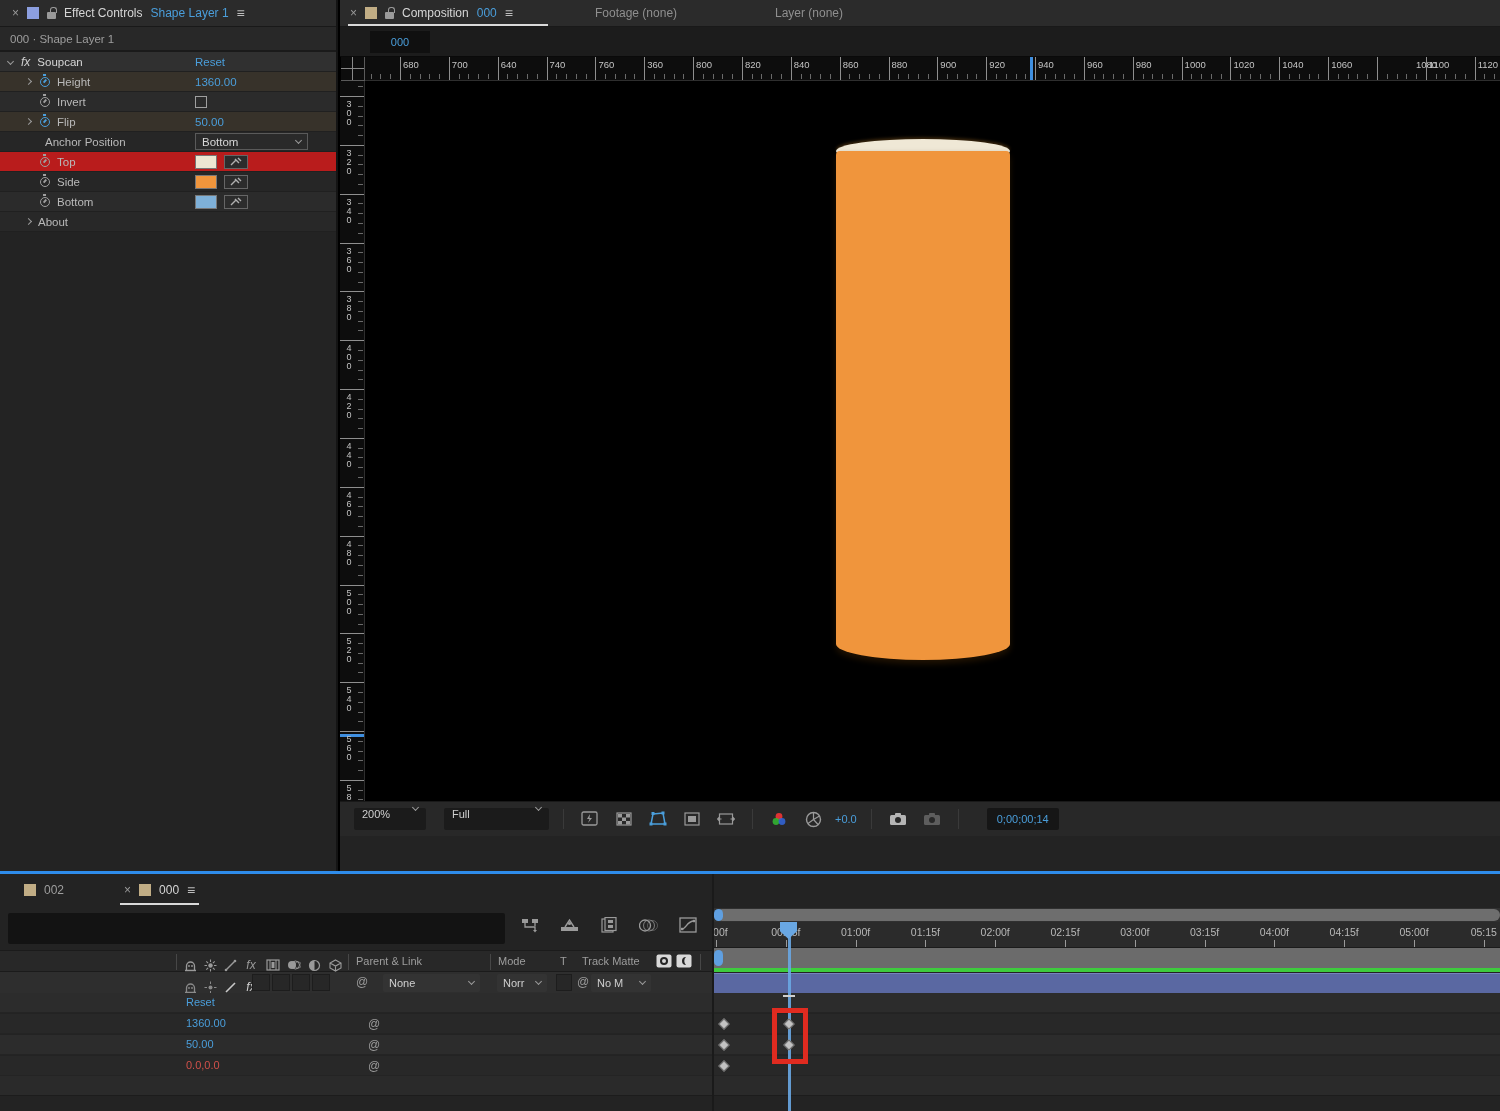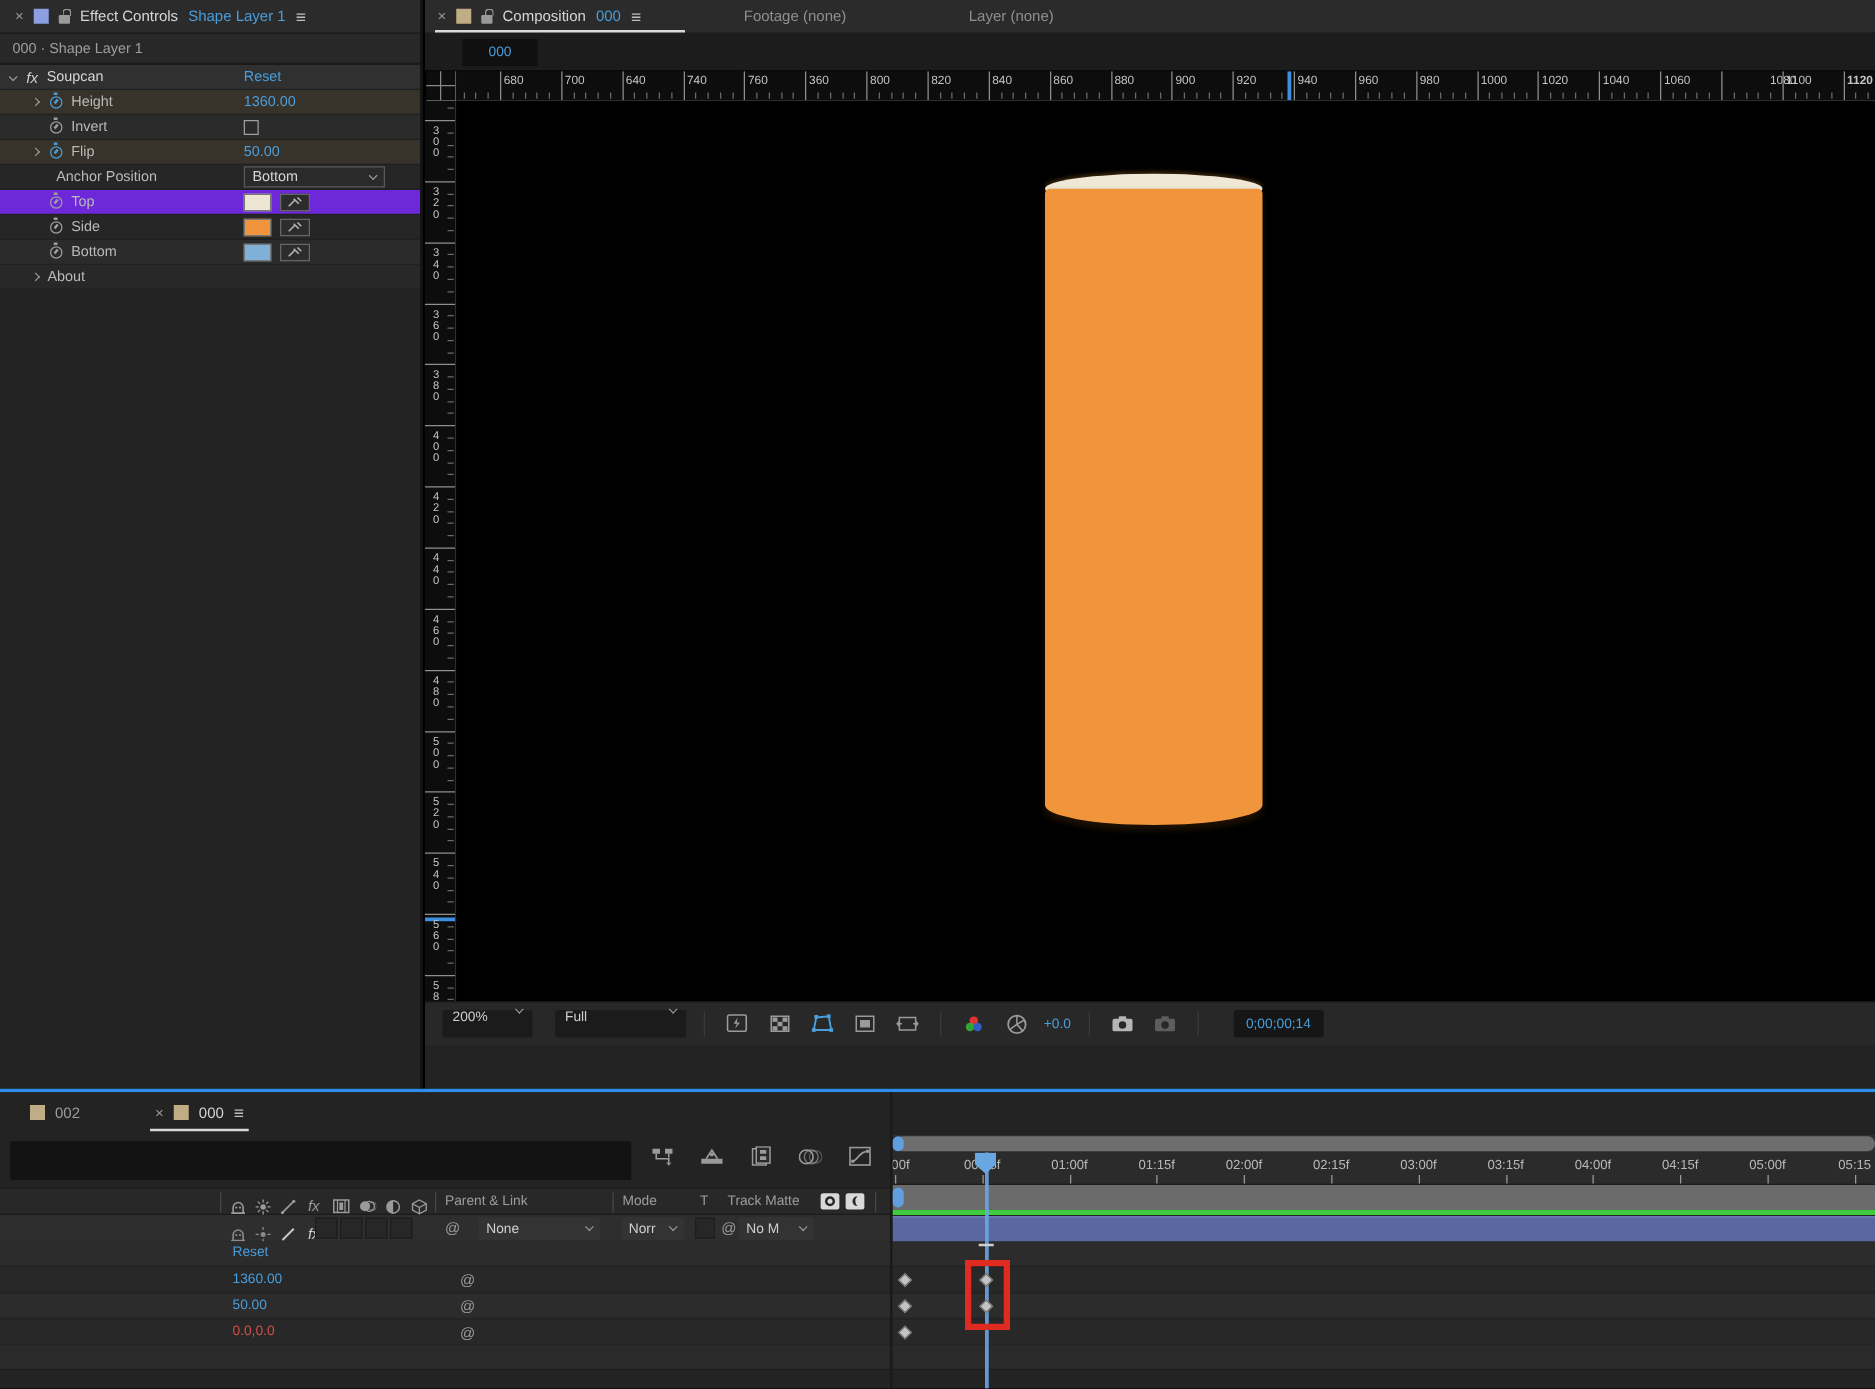--- a/index.html
+++ b/index.html
@@ -154,21 +154,21 @@
     </div>
 
     <div class="ecrow" style="background:#262626;padding-left:45px">
       <span class="lbl" style="margin-left:0">Anchor Position</span>
       <span class="ecddl">
         <span>Bottom</span>
         <span class="cv"></span>
       </span>
     </div>
 
-    <div class="ecrow sub" style="background:#6d28d9">
+    <div class="ecrow sub" style="background:#b91c1c">
       <span class="chev none"></span>
       <span class="sw"></span>
       <span class="lbl">Top</span>
       <span class="swatch" style="background: rgb(237, 230, 210);"></span>
       <span class="dropper">
           <svg width="12" height="9" viewBox="0 0 12 9">
             <path d="M1 8 L6 3 M5 2 l4 4 M8 1 l3 3" stroke="#b0b0b0" stroke-width="1.4" fill="none"></path>
           </svg>
         </span>
     </div>
@@ -351,21 +351,21 @@
           <div class="tickm" style="left: 1031.54px;"></div>
           <div class="tickm" style="left: 1041.31px;"></div>
           <div class="tickm" style="left: 1051.08px;"></div>
           <div class="tickM" style="left: 1060.85px;"></div>
           <div class="hlab" style="left: 1063.85px;">1100</div>
           <div class="tickm" style="left: 1070.62px;"></div>
           <div class="tickm" style="left: 1080.39px;"></div>
           <div class="tickm" style="left: 1090.16px;"></div>
           <div class="tickm" style="left: 1099.93px;"></div>
           <div class="tickM" style="left: 1109.7px;"></div>
-          <div class="hlab" style="left: 1112.7px; font-weight: bold;">1120</div>
+          <div class="hlab" style="left: 1112.7px;">1120</div>
           <div class="tickm" style="left: 1119.47px;"></div>
           <div class="tickm" style="left: 1129.24px;"></div>
         </div>
       <div id="vruler">
           <div class="vmark" style="top:653px"></div>
           <div class="vtickm" style="top: 5.23px;"></div>
           <div class="vtickM" style="top: 15px;"></div>
           <div class="vlab" style="top: 18px;">300</div>
           <div class="vtickm" style="top: 24.77px;"></div>
           <div class="vtickm" style="top: 34.54px;"></div>

